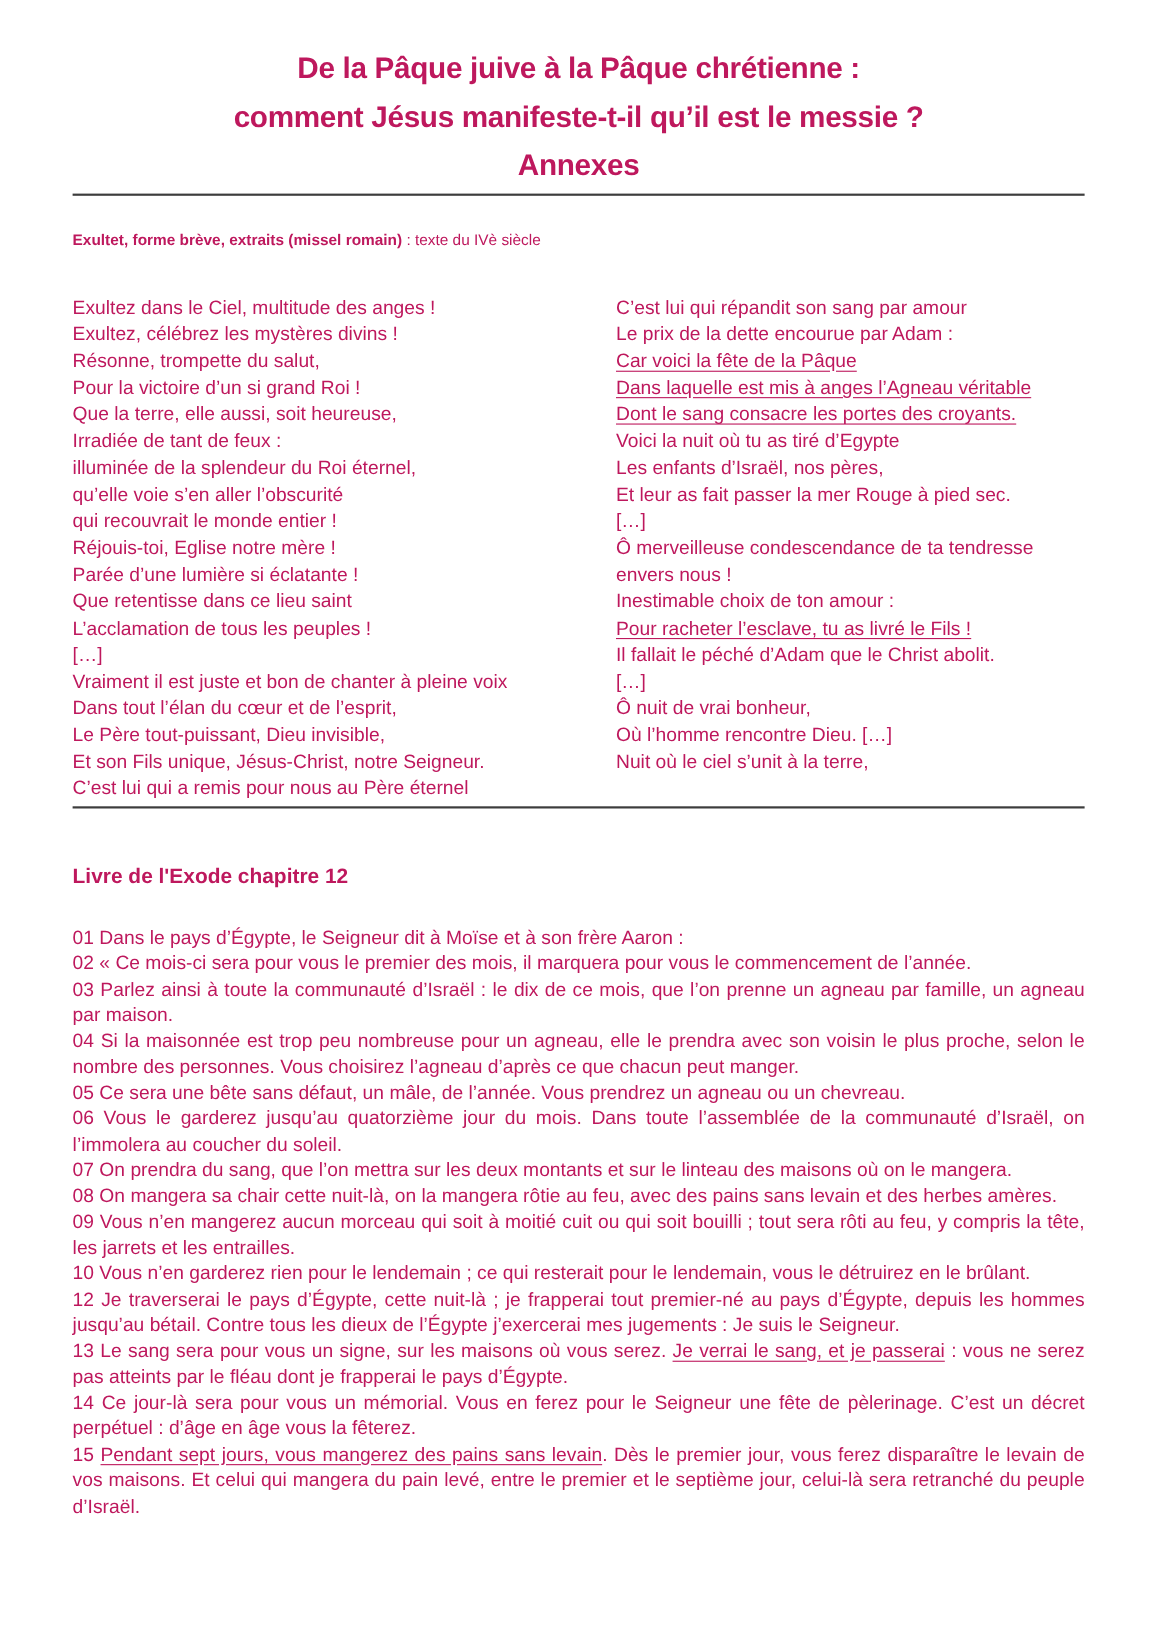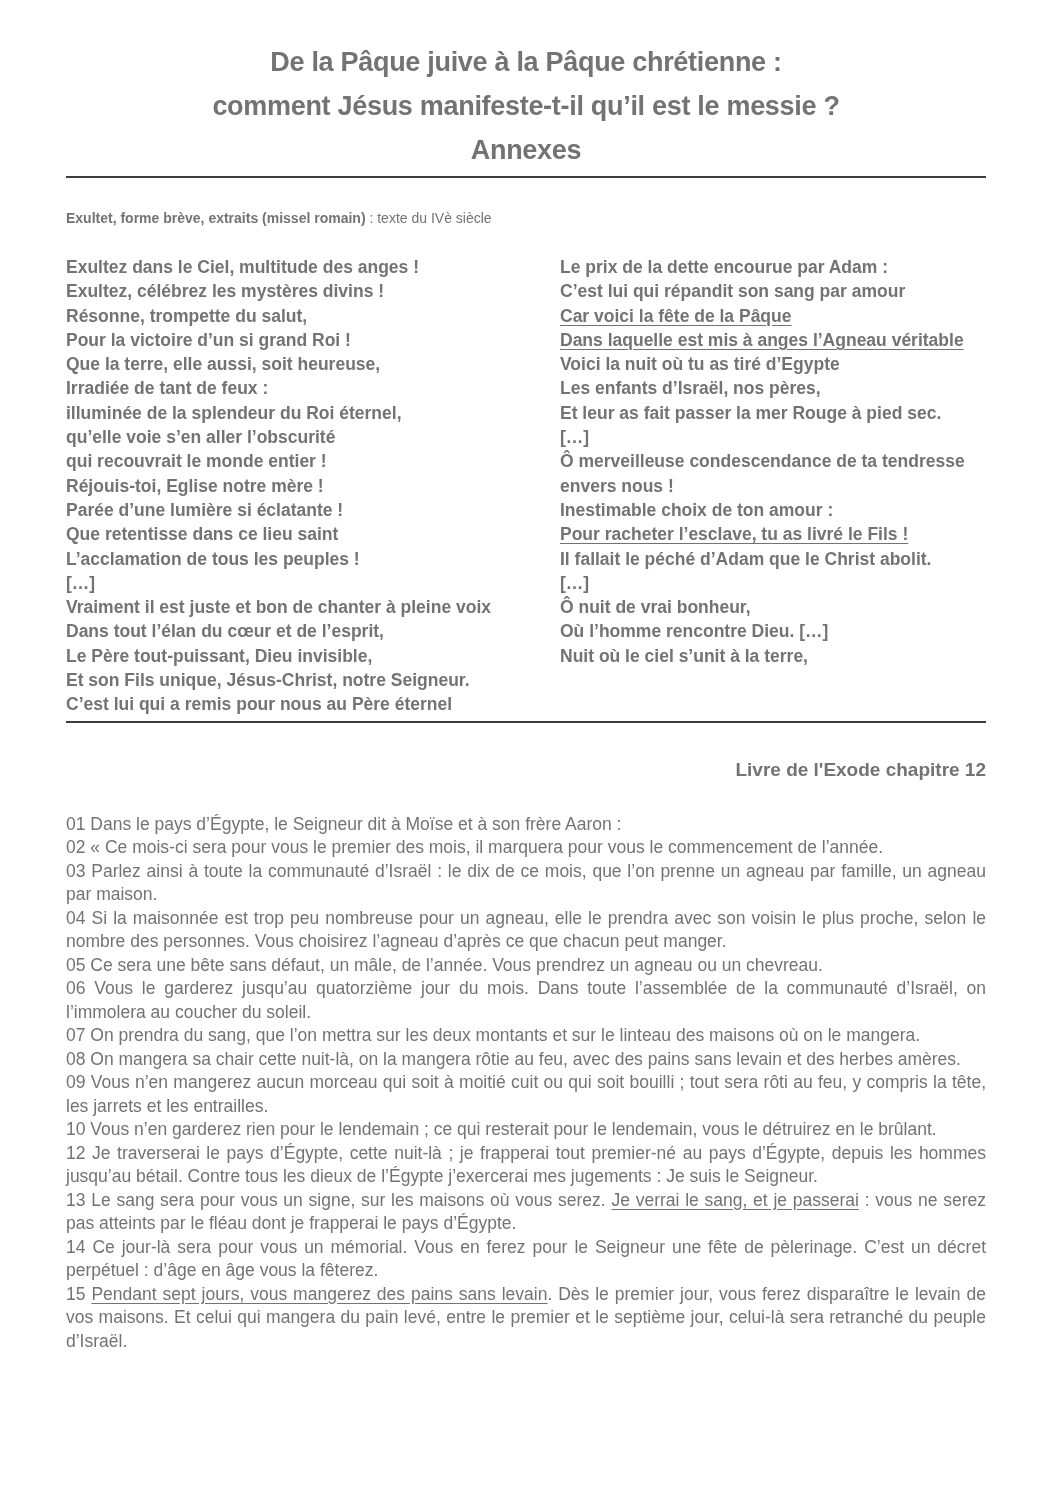--- a/index.html
+++ b/index.html
@@ -5,21 +5,21 @@
   * { box-sizing: border-box; }
   html, body { margin: 0; padding: 0; background: #ffffff; }
   body { font-family: "Liberation Sans", sans-serif; }
 
   .page {
     position: relative;
     width: 1058px;
     height: 1497px;
     margin: 0 auto;
     background: #ffffff;
-    color: #737373;
+    color: #be185d;
     padding: 40px 72px 0 66px;
     overflow: hidden;
   }
 
   .doc-title { text-align: center; }
   .doc-title .title-line {
     font-weight: bold;
     font-size: 27px;
     line-height: 44px;
     letter-spacing: -0.3px;
@@ -33,35 +33,33 @@
 
   .section-heading {
     margin-top: 27px;
     font-size: 14px;
     line-height: 26px;
   }
   .section-heading .bold { font-weight: bold; }
 
   .columns {
     display: flex;
-    margin-top: 24px;
+    margin-top: 36px;
     font-size: 17.5px;
     line-height: 24.3px;
-    font-weight: bold;
   }
   .col-left { width: 494px; flex: 0 0 494px; }
   .col-right { flex: 1; }
   .ex-line { white-space: nowrap; }
 
   .exode-heading {
-    margin-top: 34px;
+    margin-top: 50px;
     font-weight: bold;
     font-size: 19px;
     line-height: 26px;
-    text-align: right;
   }
 
   .verses {
     margin-top: 30px;
     font-size: 17.5px;
     line-height: 23.5px;
     text-align: justify;
   }
   .verse { margin: 0; }
 
@@ -100,24 +98,25 @@
         <div class="ex-line">Que retentisse dans ce lieu saint</div>
         <div class="ex-line">L’acclamation de tous les peuples !</div>
         <div class="ex-line">[…]</div>
         <div class="ex-line">Vraiment il est juste et bon de chanter à pleine voix</div>
         <div class="ex-line">Dans tout l’élan du cœur et de l’esprit,</div>
         <div class="ex-line">Le Père tout-puissant, Dieu invisible,</div>
         <div class="ex-line">Et son Fils unique, Jésus-Christ, notre Seigneur.</div>
         <div class="ex-line">C’est lui qui a remis pour nous au Père éternel</div>
       </div>
     <div class="col-right">
+        <div class="ex-line">C’est lui qui répandit son sang par amour</div>
         <div class="ex-line">Le prix de la dette encourue par Adam :</div>
-        <div class="ex-line">C’est lui qui répandit son sang par amour</div>
         <div class="ex-line u">Car voici la fête de la Pâque</div>
         <div class="ex-line u">Dans laquelle est mis à anges l’Agneau véritable</div>
+        <div class="ex-line u">Dont le sang consacre les portes des croyants.</div>
         <div class="ex-line">Voici la nuit où tu as tiré d’Egypte</div>
         <div class="ex-line">Les enfants d’Israël, nos pères,</div>
         <div class="ex-line">Et leur as fait passer la mer Rouge à pied sec.</div>
         <div class="ex-line">[…]</div>
         <div class="ex-line">Ô merveilleuse condescendance de ta tendresse</div>
         <div class="ex-line">envers nous !</div>
         <div class="ex-line">Inestimable choix de ton amour :</div>
         <div class="ex-line u">Pour racheter l’esclave, tu as livré le Fils !</div>
         <div class="ex-line">Il fallait le péché d’Adam que le Christ abolit.</div>
         <div class="ex-line">[…]</div>

